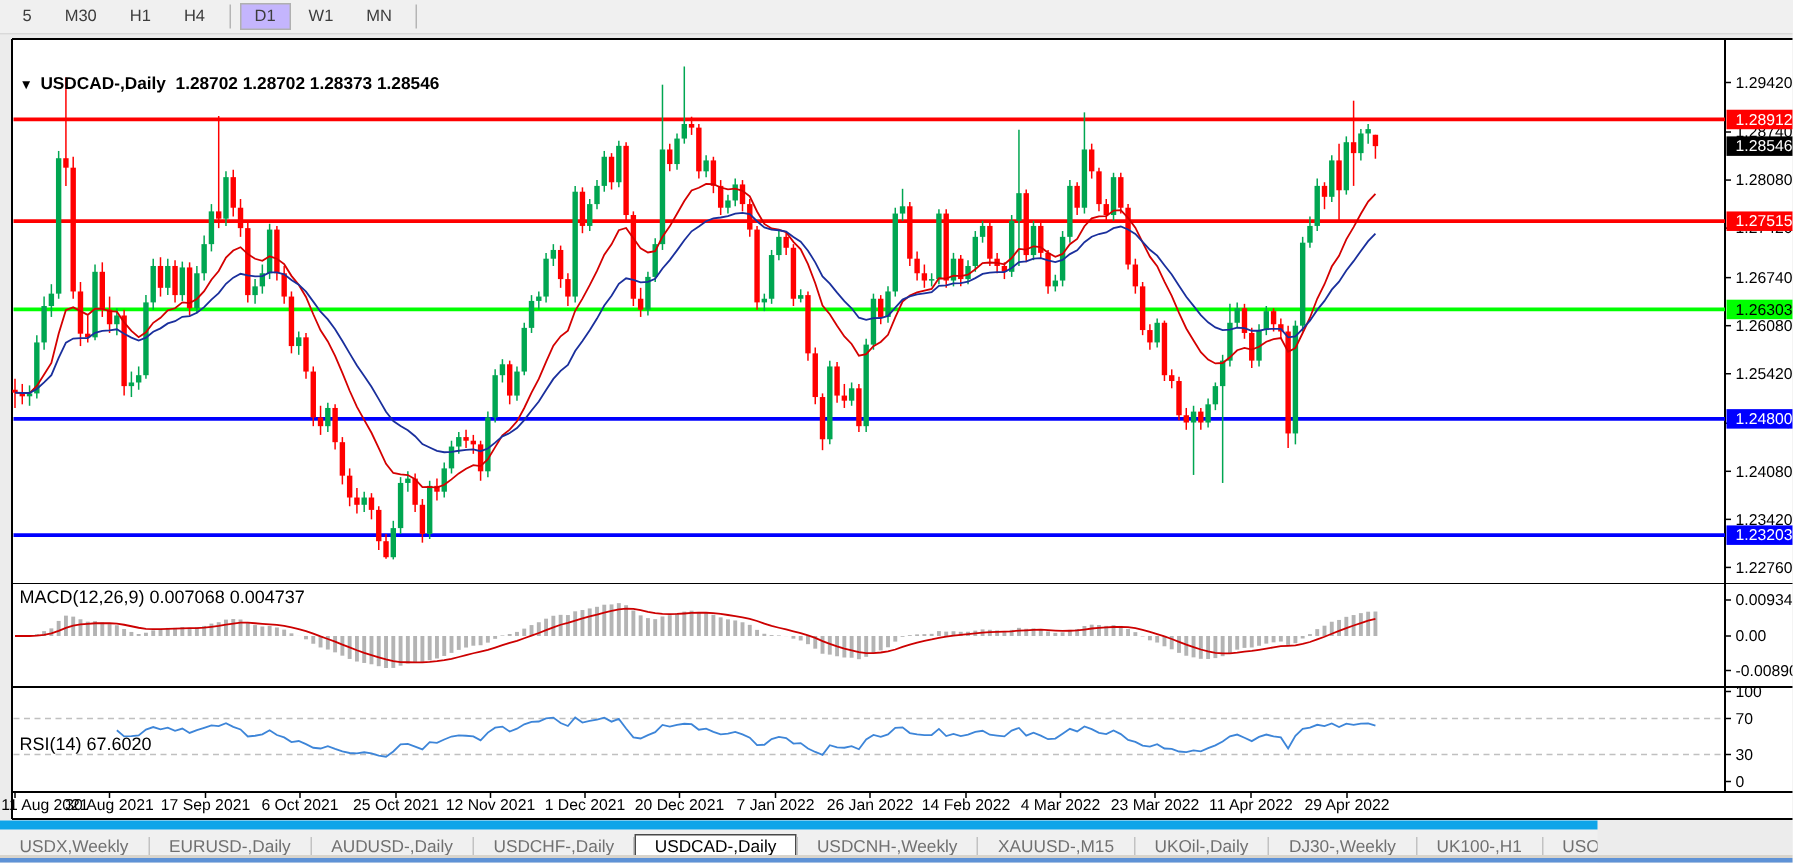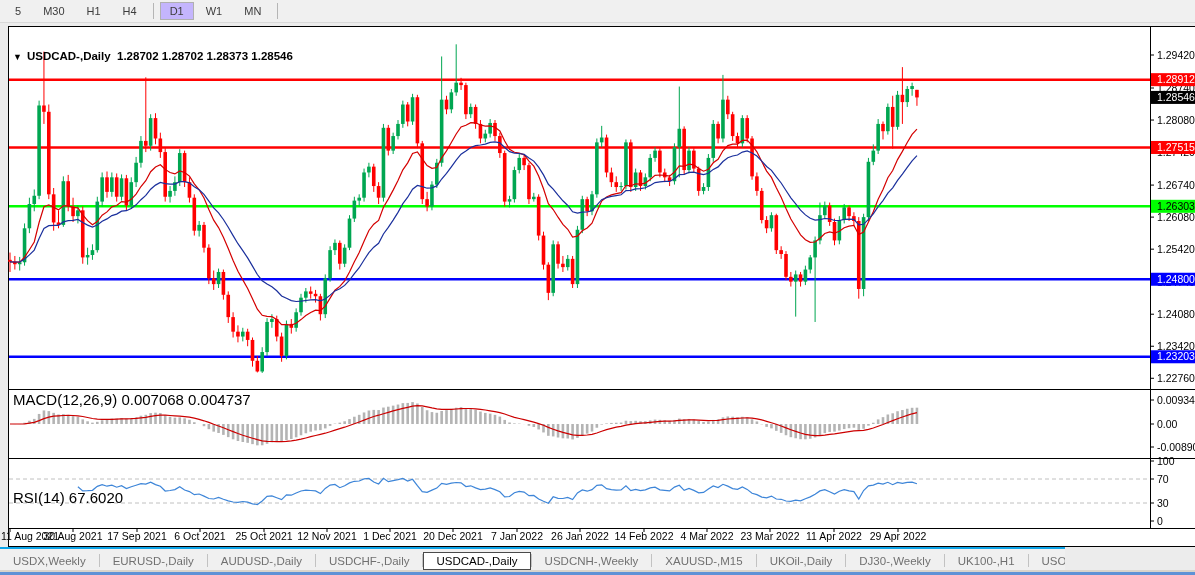--- a/index.html
+++ b/index.html
@@ -7,25 +7,25 @@
   #chart-svg{position:absolute;left:0;top:0;z-index:1;}
   .toolbar{position:absolute;left:0;top:0;width:1195px;height:22px;background:#f0f0f0;
     border-bottom:1px solid #d9d9d9;display:flex;align-items:center;z-index:3;
     font-size:11px;color:#3c3c3c;}
   .tf-btn{padding:2px 9px;margin:0 1px;cursor:default;border:1px solid transparent;}
   .tf-btn.active{background:#c4b5fd;border:1px solid #b0b0b0;}
   .tf-sep{width:1px;height:16px;background:#b5b5b5;margin:0 5px;}
   .chart-title{position:absolute;left:13px;top:31px;z-index:4;font-size:11.5px;
     font-weight:700;color:#000;letter-spacing:0;margin-top:19px;}
   .chart-title .tri{font-size:9px;margin-right:5px;font-weight:400;}
-  .panel-header{position:absolute;left:13px;z-index:4;font-size:15px;color:#000;}
+  .panel-header{position:absolute;left:13px;z-index:4;font-size:12px;color:#000;}
   .panel-header.macd{top:391px;}
   .panel-header.rsi{top:461px;margin-top:28px;}
   .tabbar{position:absolute;left:0;top:547px;width:1065px;height:23px;background:#f0f0f0;
-    border-top:2px solid #0ea5e9;display:flex;align-items:center;z-index:3;
+    border-top:6px solid #0ea5e9;display:flex;align-items:center;z-index:3;
     font-size:11.5px;color:#707070;overflow:hidden;}
   .tab{padding:3px 13px;white-space:nowrap;cursor:default;}
   .tab.active{background:#ffffff;border:1px solid #4a4a4a;color:#000;padding:2px 12px;}
   .tab-sep{width:1px;height:13px;background:#c2c2c2;flex:0 0 1px;}
   .tab-arrows{margin-left:auto;display:flex;align-items:center;padding-right:4px;gap:6px;
     font-size:9px;}
   .arrow-left{color:#8a5a4a;}
   .arrow-right{color:#222;}
   .strip-gray{position:absolute;left:0;top:570px;width:1195px;height:2px;background:#d8d4cc;z-index:3;}
   .strip-blue{position:absolute;left:0;top:572px;width:1195px;height:3px;background:#5e92d6;z-index:3;}

